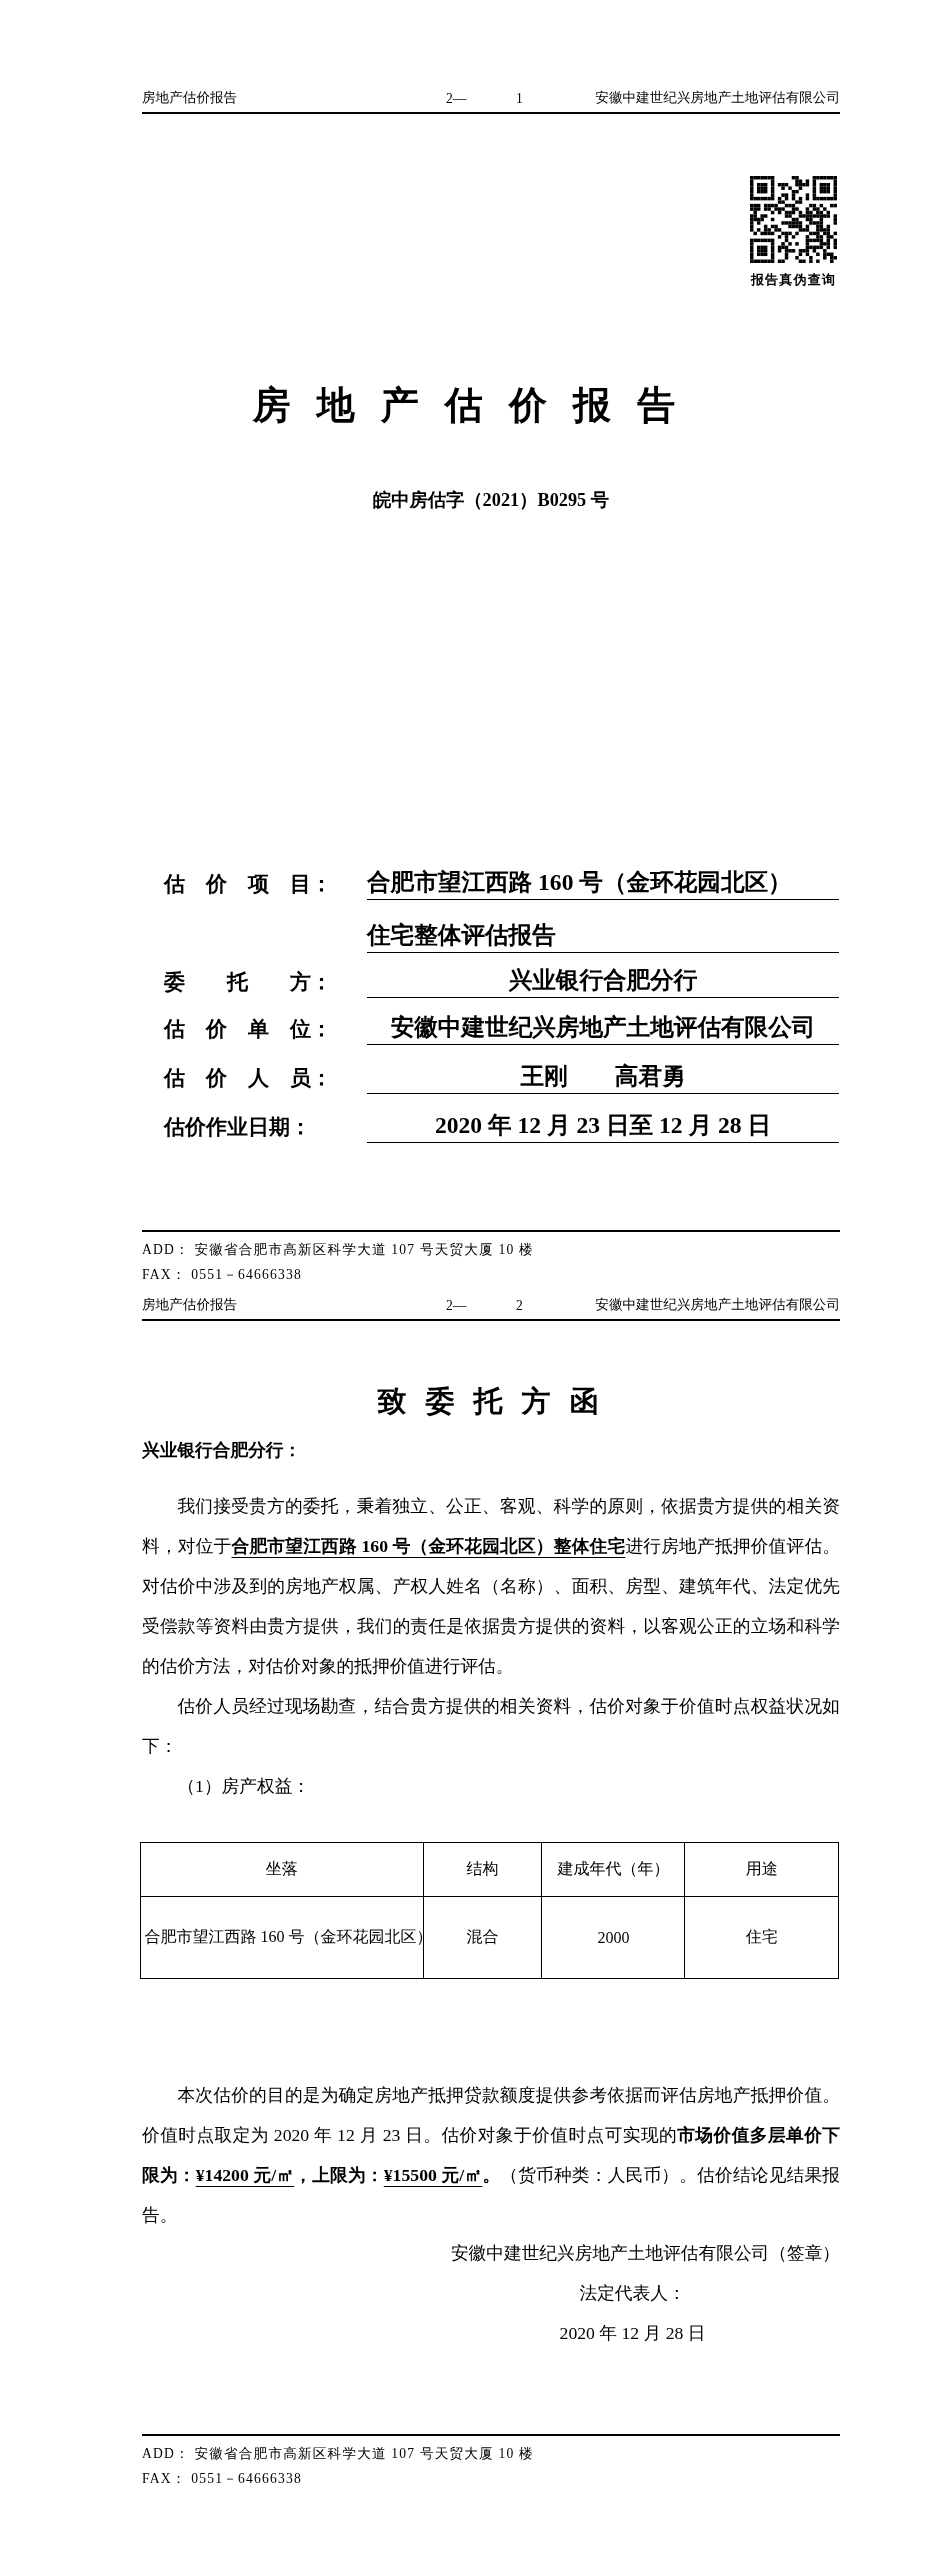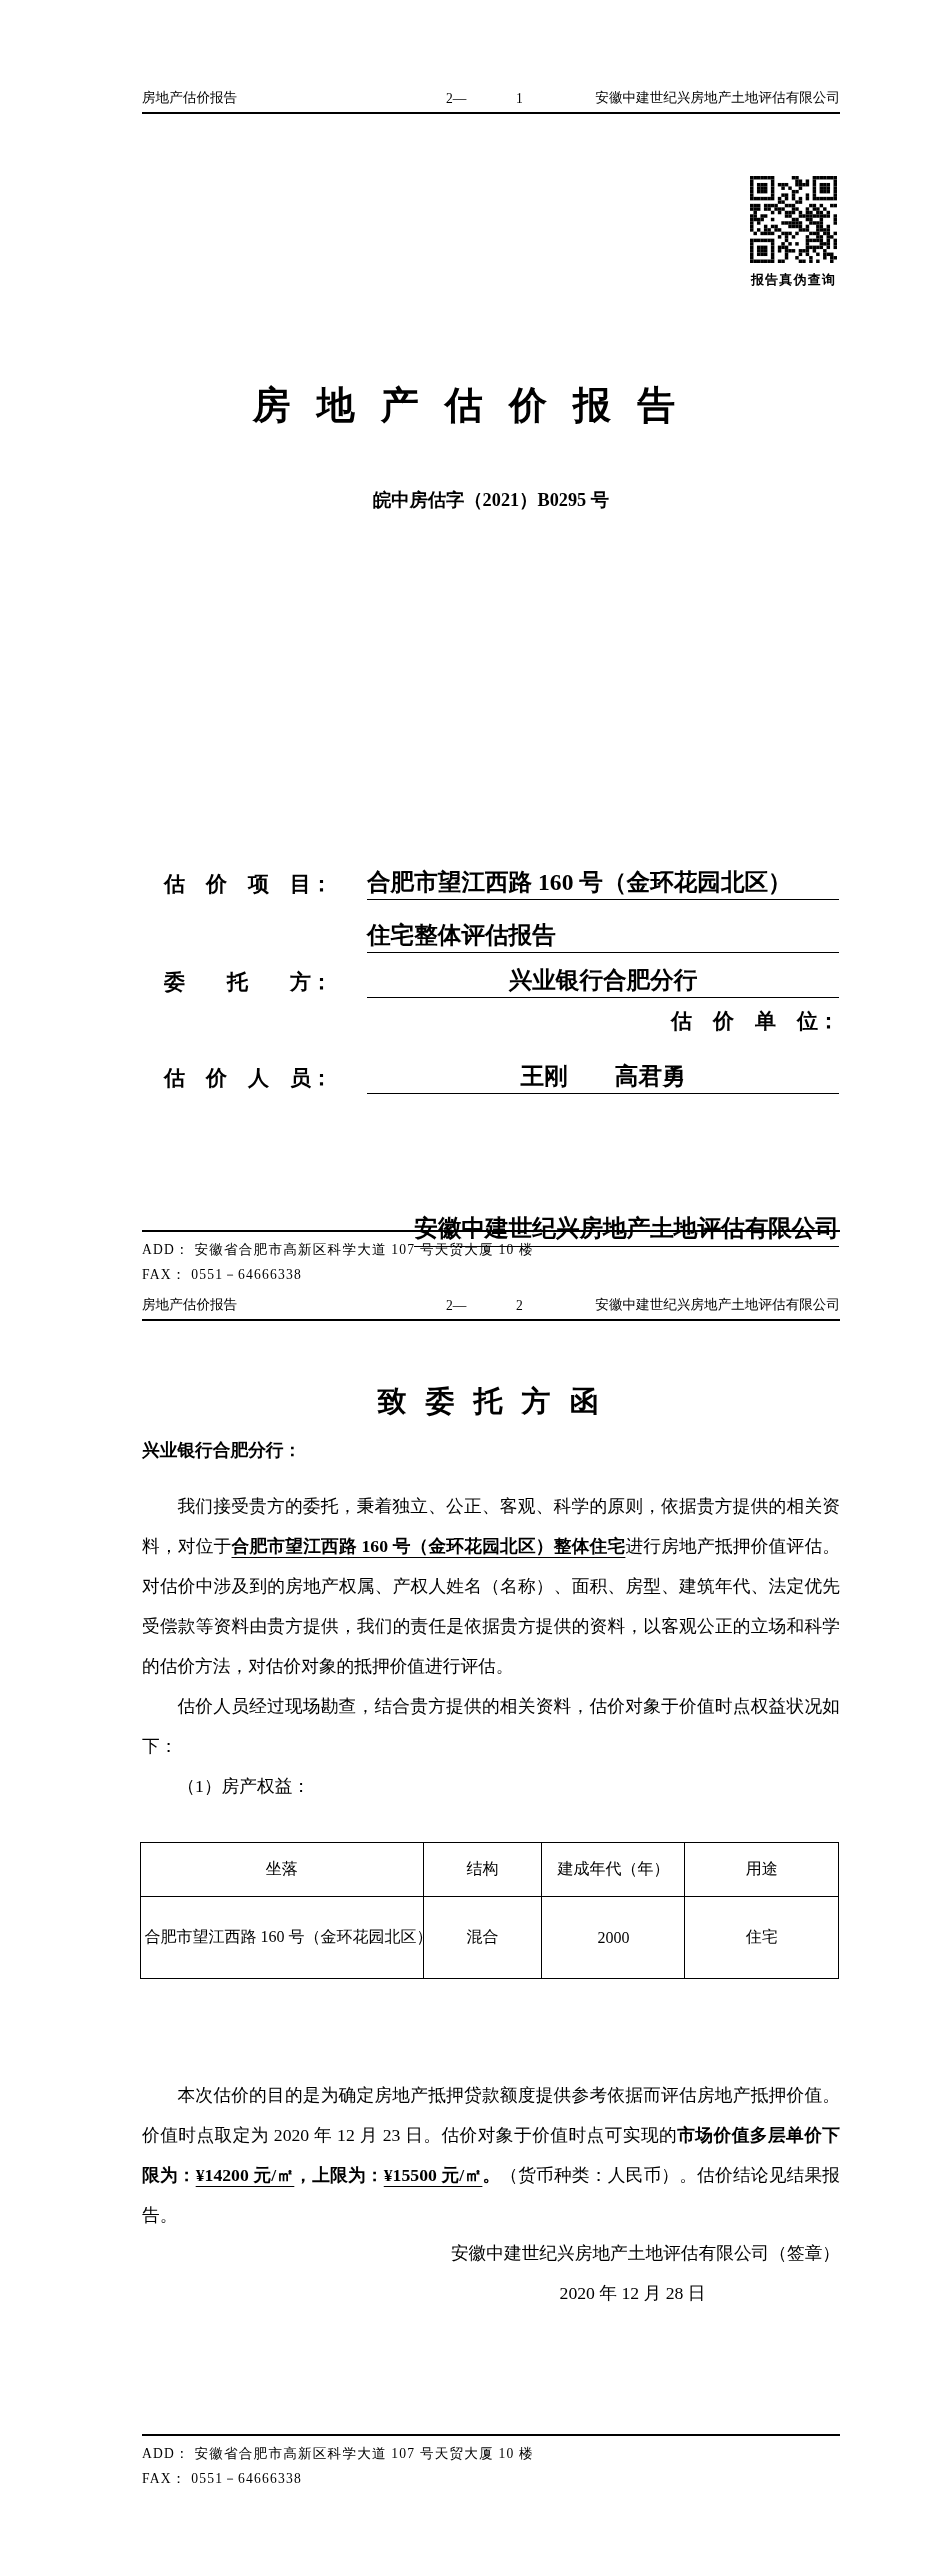--- a/index.html
+++ b/index.html
@@ -394,27 +394,31 @@
     <span class="fval left">合肥市望江西路 160 号（金环花园北区）</span>
   </div>
   <div class="frow" style="top:960px;">
     <span class="flabel">委　　托　　方：</span>
     <span class="fval">兴业银行合肥分行</span>
   </div>
   <div class="frow" style="top:915px;">
     <span class="flabel"></span>
     <span class="fval left">住宅整体评估报告</span>
   </div>
-  <div class="frow" style="top:1007px;flex-direction:column;">
+  <div class="frow" style="top:1007px;">
     <span class="flabel">估　价　单　位：</span>
     <span class="fval">安徽中建世纪兴房地产土地评估有限公司</span>
   </div>
   <div class="frow" style="top:1056px;">
     <span class="flabel">估　价　人　员：</span>
     <span class="fval">王刚　　高君勇</span>
+  </div>
+  <div class="frow" style="top:1105px;">
+    <span class="flabel">估价作业日期：</span>
+    <span class="fval">2020 年 12 月 23 日至 12 月 28 日</span>
   </div>
 
   <div class="pfooter" style="top:1230px;">
     <div>ADD： 安徽省合肥市高新区科学大道 107 号天贸大厦 10 楼</div>
     <div>FAX： 0551－64666338</div>
   </div>
 
   <div class="hdr" style="top:1281px;">
     <span class="h-left">房地产估价报告</span>
     <span class="h-mid1">2—</span>
@@ -456,20 +460,21 @@
     </table>
 
 
   <div class="body-flow" style="top:2075px;">
     <p><span>本次估价的目的是为确定房地产抵押贷款额度提供参考依据而评估房地产抵押价值。价值时点取定为 2020 年 12 月 23 日。估价对象于价值时点可实现的</span><span class="rb">市场价值多层单价下限为：</span><span class="rb ru">¥14200 元/㎡</span><span class="rb">，上限为：</span><span class="rb ru">¥15500 元/㎡</span><span class="rb">。</span><span>（货币种类：人民币）。估价结论见结果报告。</span></p>
   </div>
 
   <div class="sig" style="top:2233px;">
     <div class="sig-company">安徽中建世纪兴房地产土地评估有限公司（签章）</div>
     <div class="sig-sub">
+      <div>法定代表人：</div>
       <div>2020 年 12 月 28 日</div>
     </div>
   </div>
 
   <div class="pfooter" style="top:2434px;">
     <div>ADD： 安徽省合肥市高新区科学大道 107 号天贸大厦 10 楼</div>
     <div>FAX： 0551－64666338</div>
   </div>
 
 </div>

